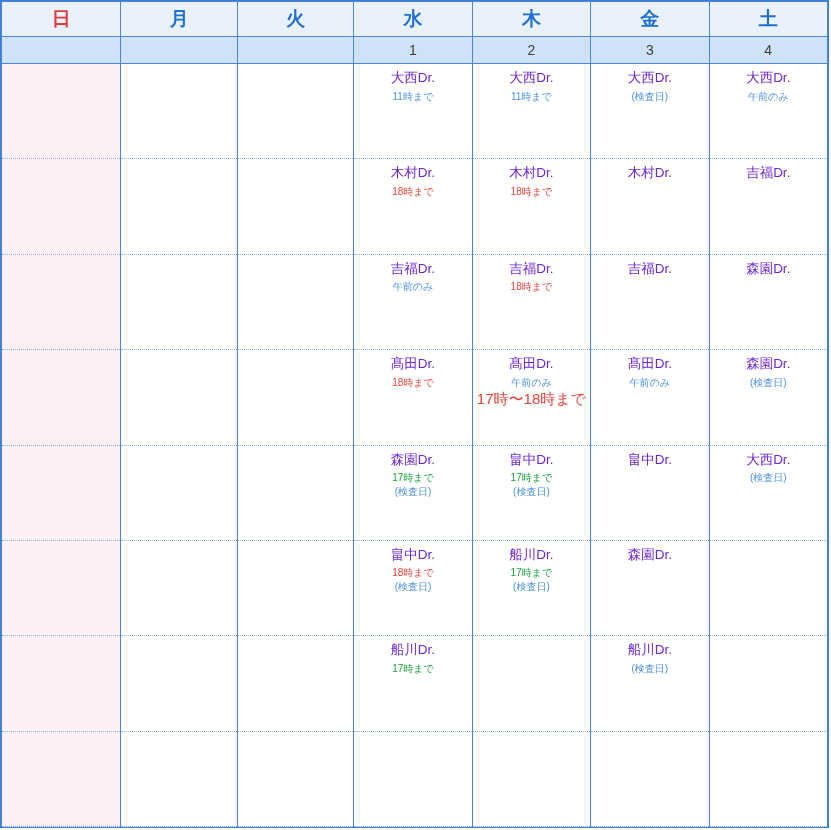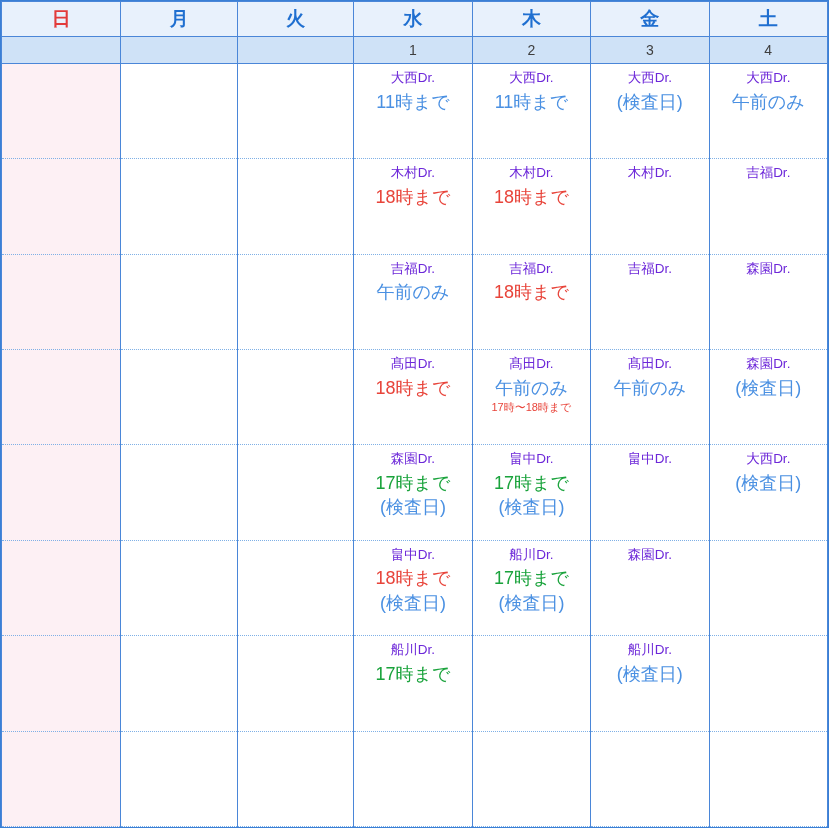--- a/index.html
+++ b/index.html
@@ -82,28 +82,28 @@
     background: #ffffff;
   }
   .doc-name {
     font-size: 13.5px;
     color: #6d28d9;
     line-height: 1.45;
     margin-bottom: 2px;
     white-space: nowrap;
   }
   .note {
-    font-size: 18px;
+    font-size: 10px;
     line-height: 1.35;
     white-space: nowrap;
   }
   .note.blue { color: #4a90e2; }
   .note.red  { color: #e8443a; }
   .note.green{ color: #1aa33c; }
-  .note.small-red { color: #e8443a; font-size: 11px; }
+  .note.small-red { color: #e8443a; font-size: 15px; }
 </style>
 </head>
 <body>
 
 <div class="calendar">
   <table class="cal-table">
     <colgroup>
       <col class="c-sun">
         <col class="c-mon">
         <col class="c-tue">

